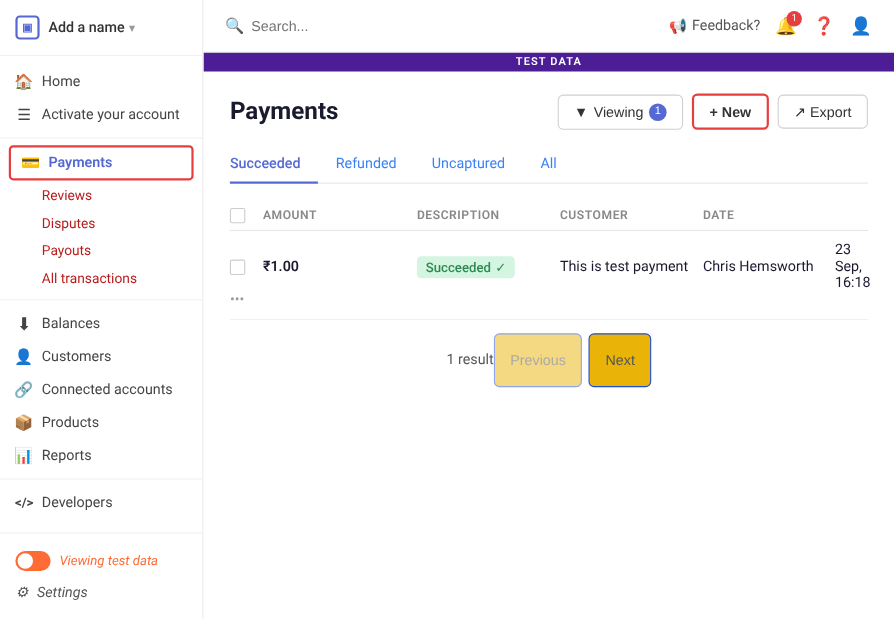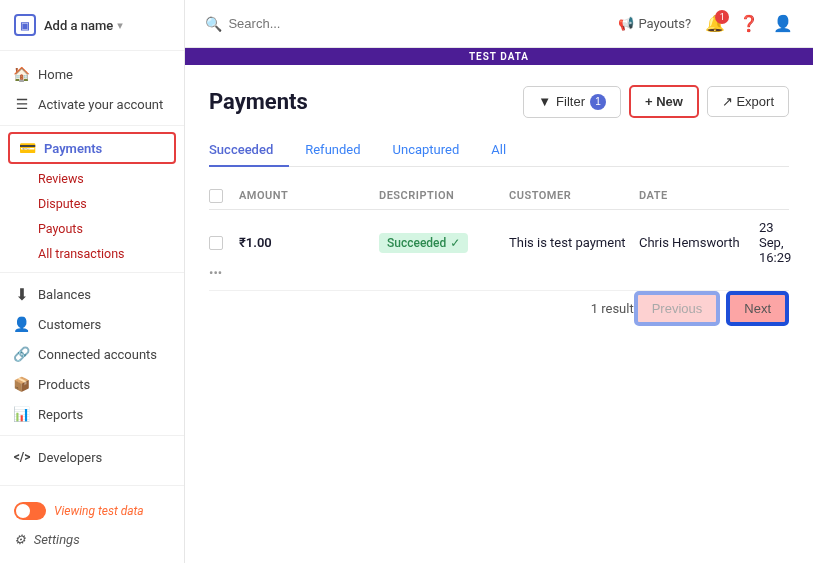--- a/index.html
+++ b/index.html
@@ -272,35 +272,36 @@
       font-size: 12px;
       font-weight: 500;
     }
     .amount { font-weight: 600; }
     .more-icon { color: #999; cursor: pointer; }
 
     
     .table-footer {
       display: flex;
       align-items: center;
-      justify-content: flex-end;
+      justify-content: center;
+      margin-top: 12px;
       font-size: 13px;
       color: #555;
     }
     .pagination {
       display: flex;
       gap: 6px;
     }
     .page-btn {
-      padding: 6px 14px;
-      border: 4px solid #1d4ed8;
+      padding: 16px 14px;
+      border: 1px solid #1d4ed8;
       border-radius: 5px;
       font-size: 13px;
       cursor: pointer;
-      background: #fca5a5;
+      background: #eab308;
       color: #555;
     }
     .page-btn.disabled { opacity: 0.5; cursor: default; }
   </style>
 </head>
 <body>
 
 <aside class="sidebar">
   <div class="sidebar-logo">
     <div class="logo-box">▣</div>
@@ -383,21 +384,21 @@
 <div class="main">
 
   <div class="topbar">
     <div class="search-box">
       <span style="color:#aaa; font-size:14px;">🔍</span>
       <input type="text" style="border: none; outline: none; font-size: 13px; color: rgb(85, 85, 85); width: 100%; background: transparent;" placeholder="Search...">
     </div>
     <div class="topbar-actions">
       <span style="display:flex; align-items:center; gap:4px; cursor:pointer; color:#555; font-size:13px;">
         <span>📢</span>
-        <span>Payouts?</span>
+        <span>Feedback?</span>
       </span>
       <div class="topbar-icon" style="position:relative;">
         🔔
         <span class="badge">1</span>
       </div>
       <span class="topbar-icon">❓</span>
       <span class="topbar-icon">👤</span>
     </div>
   </div>
 
@@ -405,21 +406,21 @@
     <span>TEST DATA</span>
   </div>
 
   <div class="content">
 
     <div class="page-header">
       <h1 class="page-title">Payments</h1>
       <div class="header-actions">
         <button class="filter-btn">
           <span>▼</span>
-          <span>Filter</span>
+          <span>Viewing</span>
           <span class="filter-badge">1</span>
         </button>
         <button class="btn btn-new">
           <span>+ New</span>
         </button>
         <button class="btn">
           <span>↗ Export</span>
         </button>
       </div>
     </div>
@@ -457,21 +458,21 @@
           </div>
         <div class="amount">₹1.00</div>
         <div>
           <span class="badge-succeeded">
             <span>Succeeded</span>
             <span>✓</span>
           </span>
         </div>
         <div>This is test payment</div>
         <div>Chris Hemsworth</div>
-        <div>23 Sep, 16:29</div>
+        <div>23 Sep, 16:18</div>
         <div class="more-icon">•••</div>
       </div>
     </div>
 
     <div class="table-footer">
       <span>1 result</span>
       <div class="pagination">
         <button class="page-btn disabled">
           <span>Previous</span>
         </button>

